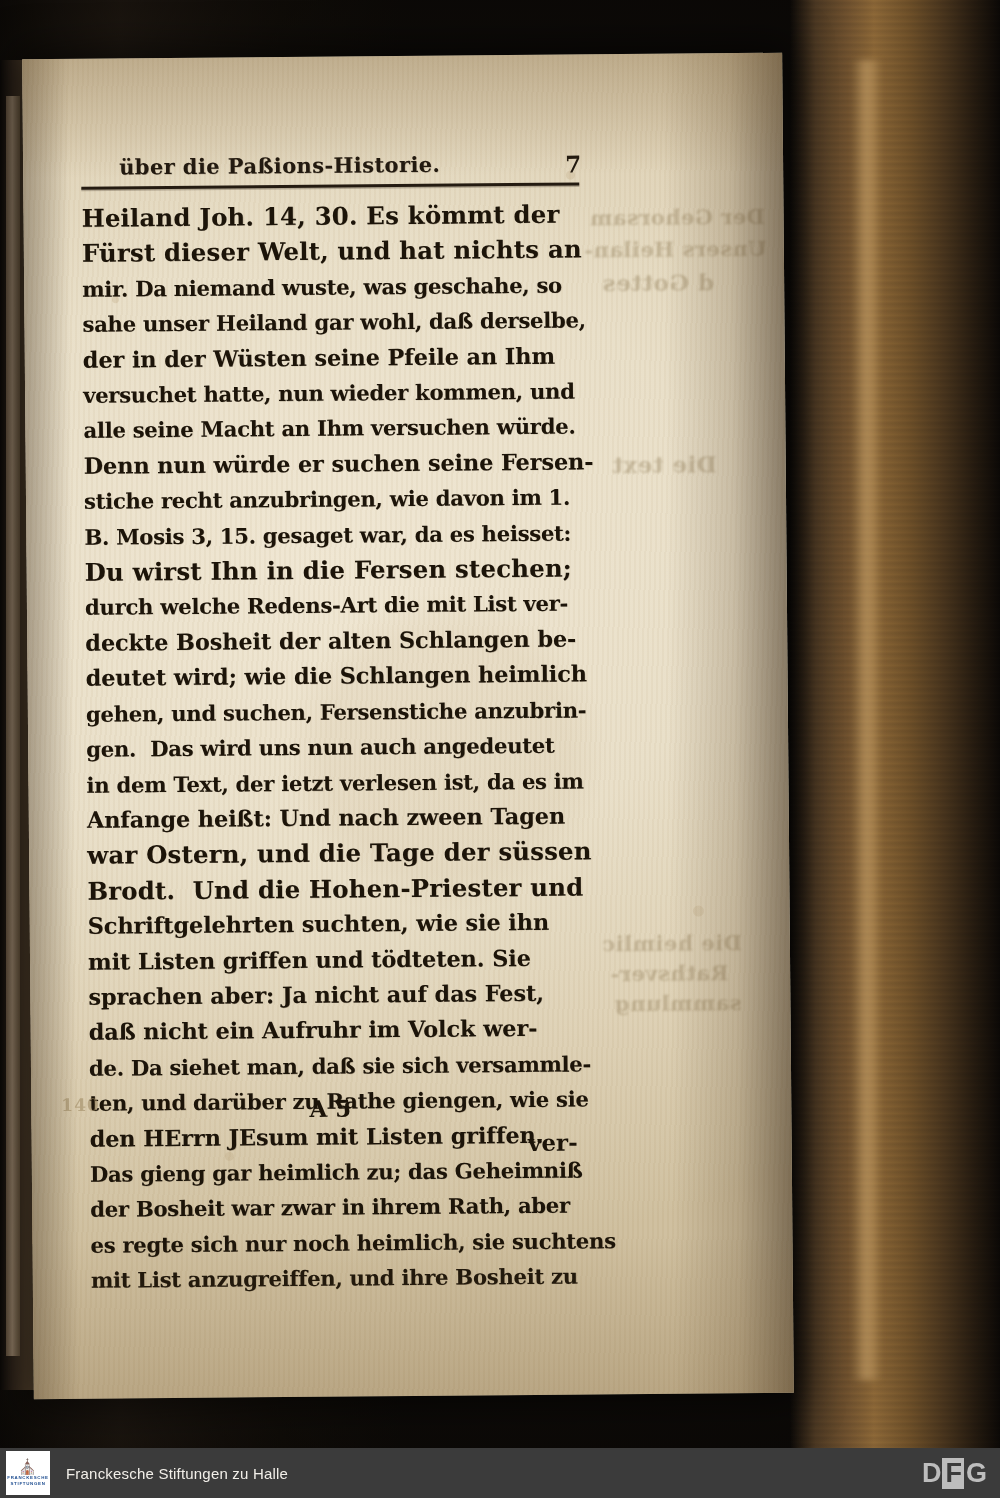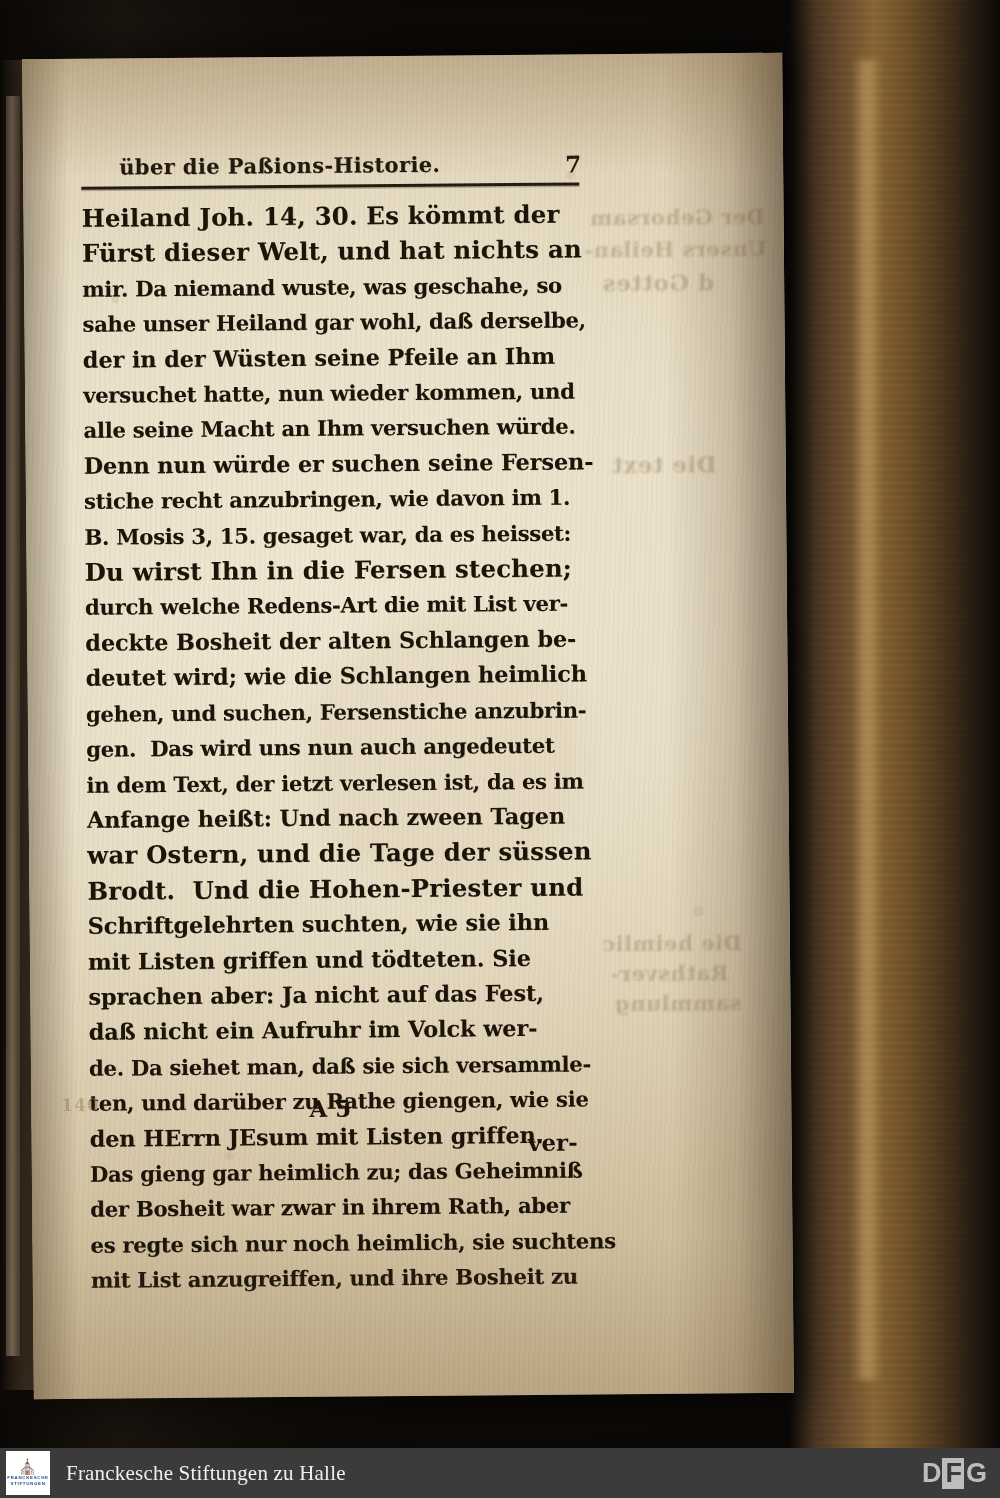--- a/index.html
+++ b/index.html
@@ -270,22 +270,22 @@
   .footer-logo .l1 {
     font-family: "Liberation Sans", sans-serif;
     font-size: 4.4px;
     line-height: 5.4px;
     letter-spacing: 0.7px;
     color: #1b4b8f;
     font-weight: 700;
   }
   .footer-label {
     color: #f2efe9;
-    font-family: Liberation Serif, serif;
-    font-size: 21px;
+    font-family: Liberation Sans, sans-serif;
+    font-size: 15px;
     margin-left: 16px;
     letter-spacing: 0.2px;
   }
   .footer-right {
     margin-left: auto;
     margin-right: 14px;
     display: flex;
     align-items: center;
     gap: 2px;
   }

